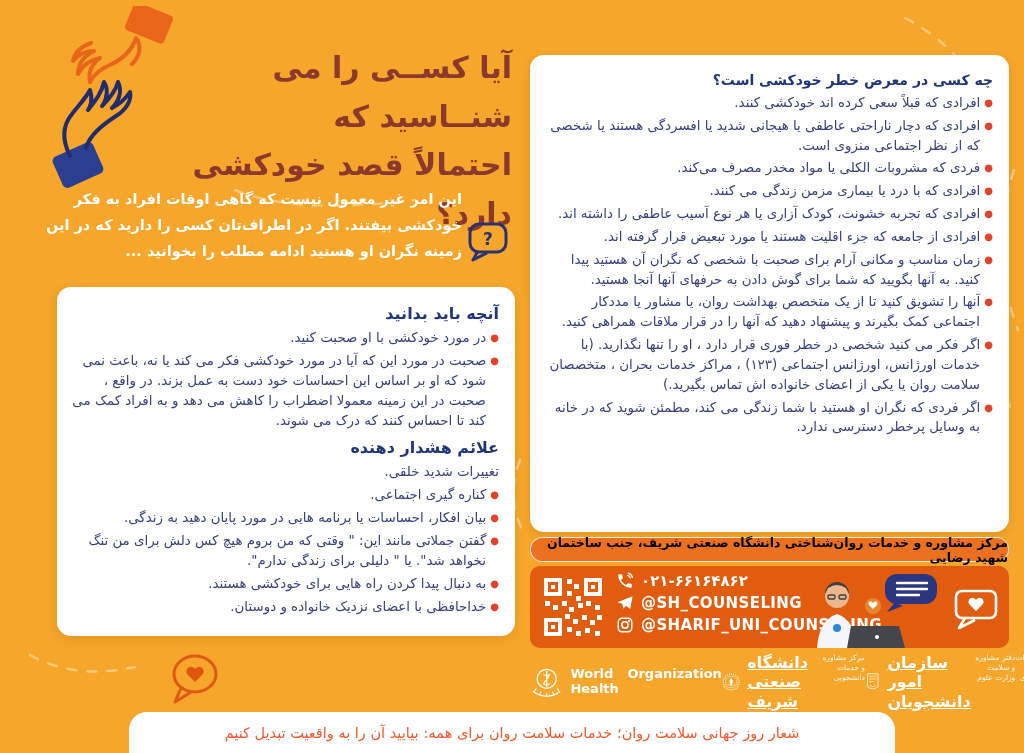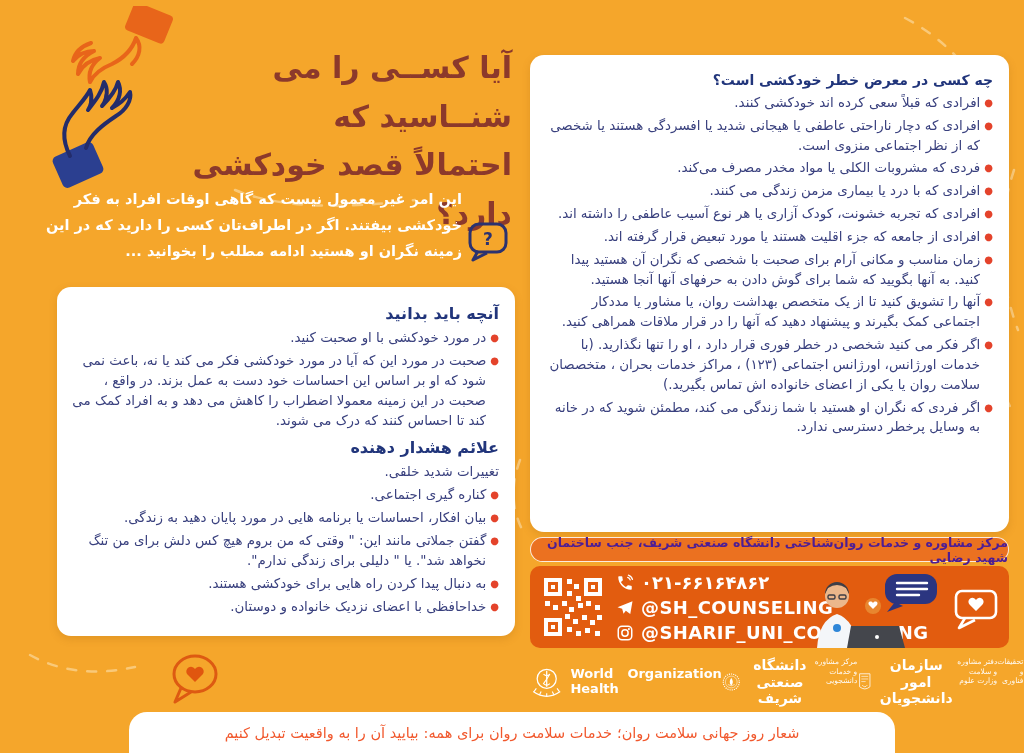--- a/index.html
+++ b/index.html
@@ -40,43 +40,43 @@
   .body-text, .blt { color:#39407E; font-size:13.4px; line-height:1.48; text-align:right; }
   .card-left .blt, .card-left .body-text { line-height:1.5; }
   .blt { padding-right:13px; text-indent:-13px; margin-bottom:3px; }
   .dot { color:#E4432B; font-size:10px; margin-left:4px; vertical-align:1px; }
   .lead-line { margin-bottom:3px; }
 
   
   .addr-pill {
     position:absolute; left:530px; top:537px; width:479px; height:25px;
     background:#EB7120; border:1px solid rgba(255,255,255,.85); border-radius:13px;
-    color:#4c1d95; font-weight:bold; font-size:12.5px;
+    color:#000000; font-weight:bold; font-size:12.5px;
     display:flex; align-items:center; justify-content:center;
   }
   .contact-box {
     position:absolute; left:530px; top:566px; width:479px; height:82px;
     background:#E25C0F; border-radius:10px; direction:ltr; overflow:hidden;
   }
   .qr { position:absolute; left:10px; top:8px; width:66px; height:66px; }
   .contact-rows { position:absolute; left:86px; top:6px; display:flex; flex-direction:column; gap:4px; }
-  .c-row { display:flex; align-items:center; gap:7px; color:#fff; font-weight:bold; font-size:18px; letter-spacing:.4px; }
+  .c-row { display:flex; align-items:center; gap:7px; color:#fff; font-weight:bold; font-size:15px; letter-spacing:.4px; }
   .c-row .ic { width:18px; height:18px; flex:0 0 18px; }
   .person { position:absolute; right:62px; bottom:0; width:140px; height:76px; }
   .heart-chat { position:absolute; right:10px; top:22px; width:46px; height:42px; }
 
   
   .logos-row {
     position:absolute; left:530px; top:655px; width:479px; height:54px;
     display:flex; align-items:center; justify-content:space-between; direction:ltr;
   }
   .logo-group { display:flex; align-items:center; gap:7px; color:#fff; }
   .logo-group .txt { display:flex; }
   .who-txt { font-weight:bold; font-size:13px; line-height:1.15; }
-  .fa-logo-title { font-weight:bold; font-size:14px; line-height:1.2; text-align:center; direction:rtl; }
+  .fa-logo-title { font-weight:bold; font-size:16px; line-height:1.2; text-align:left; direction:rtl;text-decoration:underline; }
   .fa-logo-sub { font-size:7.5px; line-height:1.3; text-align:right; direction:rtl; opacity:.95; }
 
   
   .bottom-banner {
     position:absolute; left:129px; bottom:0; width:766px; height:41px;
     background:#fff; border-radius:18px 18px 0 0;
     display:flex; align-items:center; justify-content:center; gap:5px;
     font-size:14.5px; color:#F1582D;
   }
   .seg-bold { font-weight:normal; }

